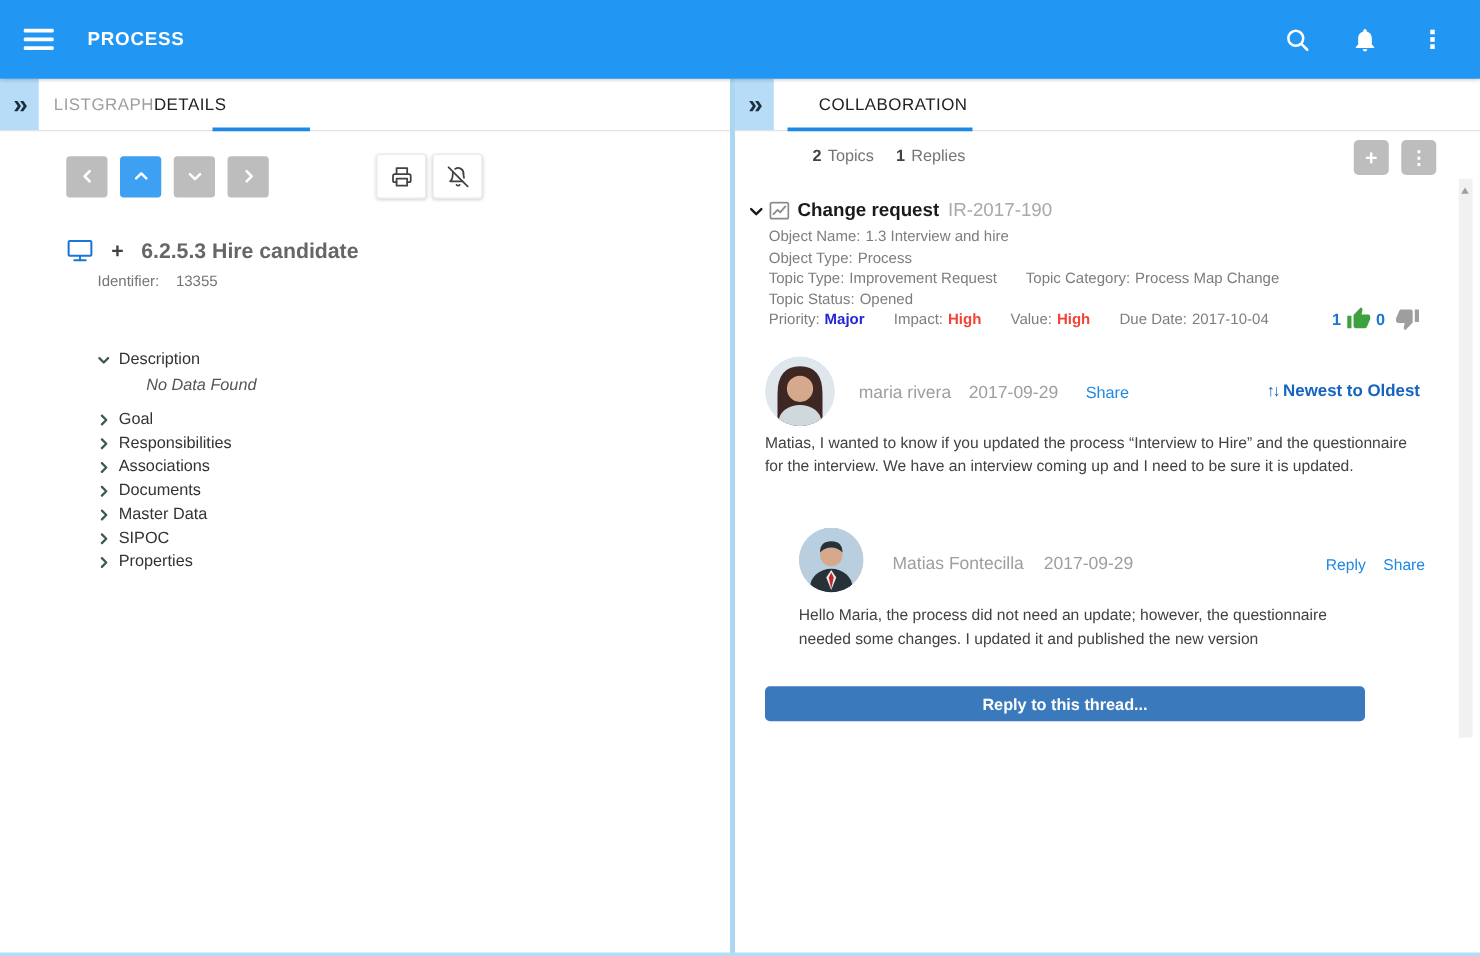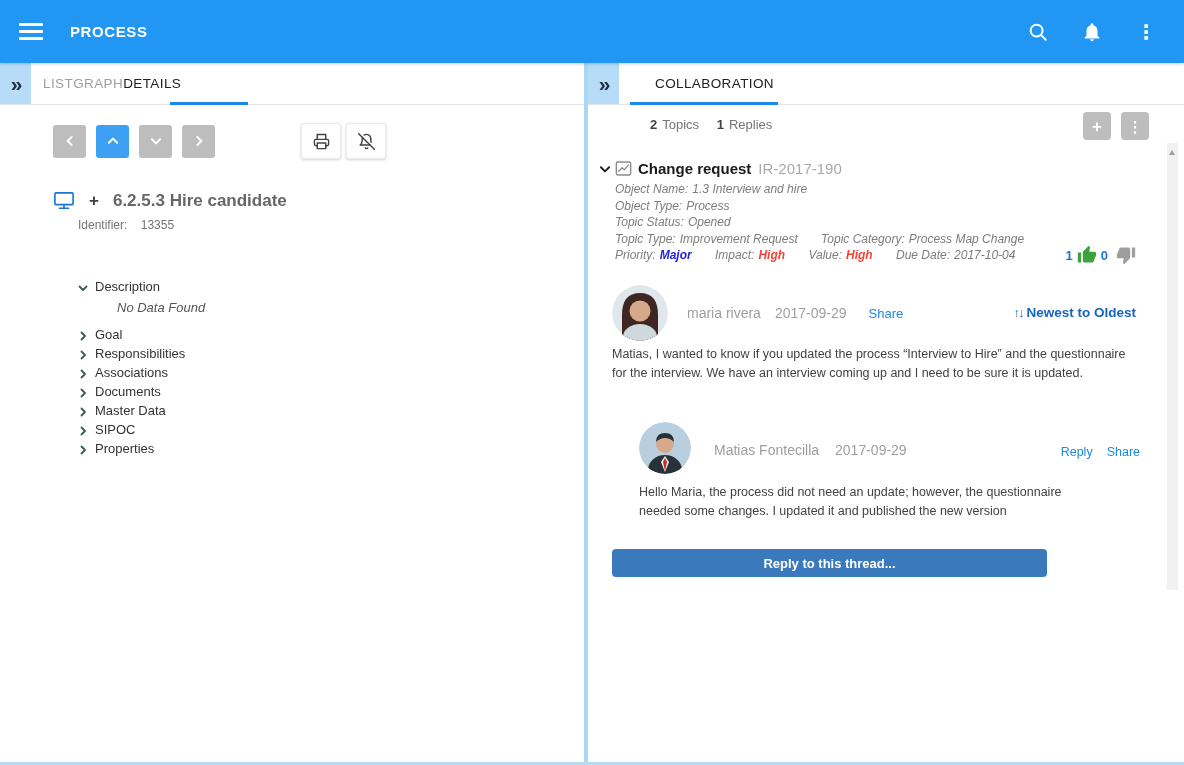--- a/index.html
+++ b/index.html
@@ -77,21 +77,21 @@
   .sq-btn .plus-glyph { font-size:17px; font-weight:bold; line-height:1; }
   .sq-btn .kebab-glyph2 { font-size:15px; font-weight:bold; line-height:1; color:#fff; }
 
   .topic-header { position:absolute; top:55px; left:10px; display:flex; align-items:center; cursor:pointer; }
   .topic-header .chev-dn { width:14px; height:14px; color:#1a1a1a; }
   .topic-header .chart-ic { margin-left:3px; color:#8a8a8a; }
   .topic-title { margin-left:6px; font-size:15px; font-weight:bold; color:#1a1a1a; }
   .topic-ref { margin-left:7px; font-size:15px; color:#a9a9a9; }
 
   .topic-meta { position:absolute; top:76px; left:27px; font-size:12px; color:#7d7d7d;
-    line-height:16.5px;font-style:italic; }
+    line-height:16.5px; }
   .topic-meta .pair { margin-right:20px; }
   .topic-meta .pair .v { margin-left:4px; }
   .v-blue { color:#2424d6; font-weight:bold; }
   .v-red  { color:#f44336; font-weight:bold; }
 
   .votes { position:absolute; top:140px; right:48px; display:flex; align-items:center; gap:4px; }
   .vote-count { font-size:13px; font-weight:bold; color:#1976d2; }
   .thumb-up { color:#3da23d; }
   .thumb-down { color:#9e9e9e; margin-left:4px; }
 
@@ -108,21 +108,21 @@
     color:#1565c0; font-weight:bold; font-size:13.5px; cursor:pointer; }
   .sort-ctl .arrows { letter-spacing:-2px; margin-right:4px; font-size:13px; }
   .c2-actions { position:absolute; top:340px; right:44px; display:flex; gap:6px; }
   .c2-actions .link { font-size:12.5px; }
 
   .c1-text { position:absolute; top:240px; left:24px; width:518px;
     font-size:12.5px; color:#424242; line-height:19px; }
   .c2-text { position:absolute; top:378px; left:51px; width:432px;
     font-size:12.5px; color:#424242; line-height:19px; }
 
-  .reply-btn { position:absolute; top:444px; left:24px; width:435px; height:28px;
+  .reply-btn { position:absolute; top:444px; left:24px; width:480px; height:28px;
     background:#3b79bd; border:none; border-radius:4px; color:#fff;
     font-size:13px; font-weight:bold; cursor:pointer;
     font-family:"Liberation Sans","DejaVu Sans",sans-serif; }
 
   .scrollbar { position:absolute; top:38px; left:579px; width:11px; height:447px;
     background:#f1f1f1; }
   .scroll-up-arrow { position:absolute; top:7px; left:2px; width:0; height:0;
     border-left:3.5px solid transparent; border-right:3.5px solid transparent;
     border-bottom:5px solid #9e9e9e; }
 </style>
@@ -330,25 +330,25 @@
         </div>
 
         <div class="topic-meta">
           <div>
             <span class="pair"><span>Object Name:</span><span class="v">1.3 Interview and hire</span></span>
           </div>
           <div>
             <span class="pair"><span>Object Type:</span><span class="v">Process</span></span>
           </div>
           <div>
-            <span class="pair"><span>Topic Status:</span><span class="v">Opened</span></span>
-          </div>
-          <div>
             <span class="pair"><span>Topic Type:</span><span class="v">Improvement Request</span></span>
             <span class="pair"><span>Topic Category:</span><span class="v">Process Map Change</span></span>
+          </div>
+          <div>
+            <span class="pair"><span>Topic Status:</span><span class="v">Opened</span></span>
           </div>
           <div>
             <span class="pair"><span>Priority:</span><span class="v v-blue">Major</span></span>
             <span class="pair"><span>Impact:</span><span class="v v-red">High</span></span>
             <span class="pair"><span>Value:</span><span class="v v-red">High</span></span>
             <span class="pair"><span>Due Date:</span><span class="v">2017-10-04</span></span>
           </div>
         </div>
 
         <div class="votes">

